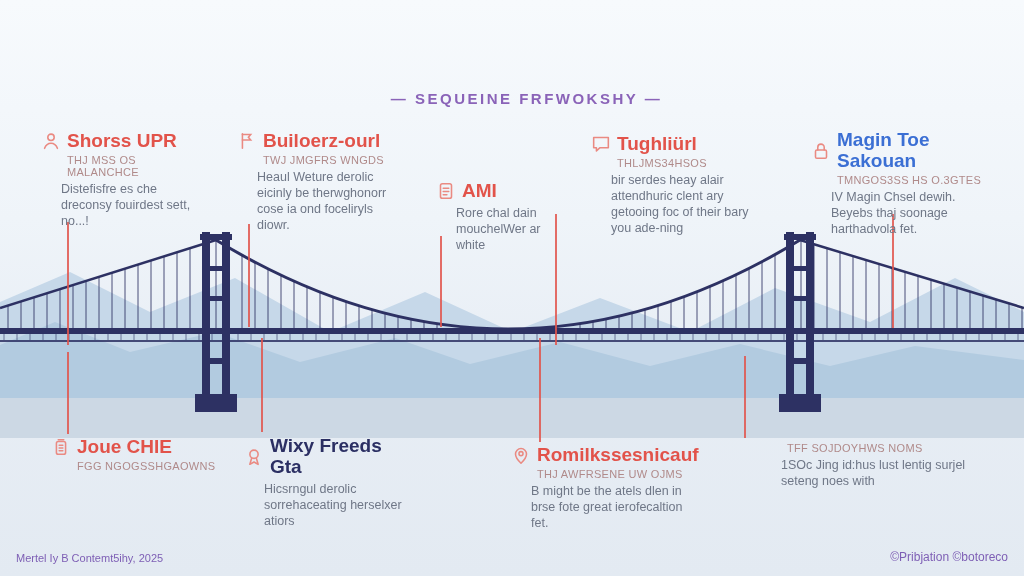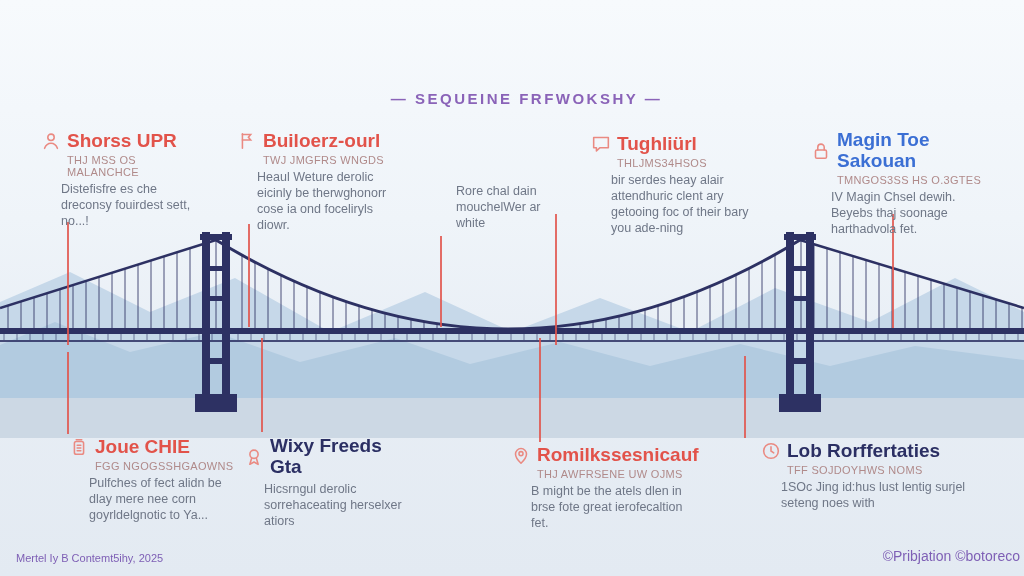--- a/index.html
+++ b/index.html
@@ -20,21 +20,21 @@
   .anno { position:absolute; font-size:12.5px; }
   .head-row { display:flex; gap:5px; align-items:center; }
   .icon { width:22px; height:22px; flex:0 0 22px; }
   .icon svg { display:block; }
   .heading { font-weight:700; font-size:19px; color:#e2534a; line-height:1.1; }
   .heading.blue { color:#3b6fd4; }
   .heading.navy { color:#2b2f63; }
   .caption { margin-left:27px; margin-top:2px; font-size:11px; letter-spacing:.3px; color:#b08a8a; }
   .bodytext { margin-left:21px; margin-top:3px; color:#6f7787; line-height:1.28; }
   .footer-left  { position:absolute; left:16px;  bottom:12px; color:#7e5fb5; font-size:11px; }
-  .footer-right { position:absolute; right:4px; bottom:12px; color:#7e5fb5; font-size:14px; }
+  .footer-right { position:absolute; right:16px; bottom:12px; color:#7e5fb5; font-size:12px; }
 </style>
 </head>
 <body>
 
 <div class="canvas">
 
   <svg id="scene" viewBox="0 0 1024 576" aria-hidden="true">
 
     <polygon fill="#c6d8e9" points="0,398 0,302 70,272 150,312 235,278 330,332 425,292 512,332 600,298 690,332 775,288 870,322 955,278 1024,312 1024,398"></polygon>
     <polygon fill="#b2cbe0" points="0,398 0,345 55,322 130,352 215,332 300,362 395,338 470,364 560,342 650,366 740,344 830,366 915,346 1024,360 1024,398"></polygon>
@@ -255,20 +255,29 @@
             <path d="M7 5h9l-2.5 3L16 11H7"></path>
           </svg>
       </span>
       <span class="heading">Builoerz-ourl</span>
     </div>
     <div class="caption">TWJ JMGFRS WNGDS</div>
     <div class="bodytext">Heaul Weture derolic eicinly be therwghonorr cose ia ond foceliryls diowr.</div>
   </div>
 
   <div class="anno" style="left:435px; top:180px; width:122px;">
+    <div class="head-row">
+      <span class="icon">
+        <svg viewBox="0 0 24 24" width="22" height="22" fill="none" stroke="#ea8a82" stroke-width="1.7" stroke-linecap="round">
+            <rect x="6" y="4" width="12" height="16" rx="2"></rect>
+            <path d="M9 9h6M9 12.5h6M9 16h4"></path>
+          </svg>
+      </span>
+      <span class="heading">AMI</span>
+    </div>
     <div class="bodytext">Rore chal dain mouchelWer ar white</div>
   </div>
 
   <div class="anno" style="left:590px; top:133px; width:168px;">
     <div class="head-row">
       <span class="icon">
         <svg viewBox="0 0 24 24" width="22" height="22" fill="none" stroke="#ea8a82" stroke-width="1.7" stroke-linecap="round" stroke-linejoin="round">
             <path d="M4 5h16v11h-9l-4 3.5V16H4z"></path>
           </svg>
       </span>
@@ -285,32 +294,31 @@
             <rect x="6" y="11" width="12" height="9" rx="1.5"></rect>
             <path d="M8.5 11V8a3.5 3.5 0 0 1 7 0v3"></path>
           </svg>
       </span>
       <span class="heading blue">Magin Toe Sakouan</span>
     </div>
     <div class="caption">TMNGOS3SS HS O.3GTES</div>
     <div class="bodytext">IV Magin Chsel dewih. Beyebs thaj soonage harthadvola fet.</div>
   </div>
 
-  <div class="anno" style="left:68px; top:436px; width:178px;">
+  <div class="anno" style="left:50px; top:436px; width:178px;">
     <div class="head-row">
       <span class="icon">
         <svg viewBox="0 0 24 24" width="22" height="22" fill="none" stroke="#ea8a82" stroke-width="1.7" stroke-linecap="round">
             <rect x="7" y="6" width="10" height="14" rx="2"></rect>
             <path d="M9 4h6M10 10h4M10 13h4M10 16h4"></path>
           </svg>
       </span>
       <span class="heading">Joue CHIE</span>
     </div>
     <div class="caption">FGG NGOGSSHGAOWNS</div>
-    <div class="bodytext">Pulfches of fect alidn be dlay mere nee corn goyrldelgnotic to Ya...</div>
   </div>
 
   <div class="anno" style="left:243px; top:436px; width:160px;">
     <div class="head-row">
       <span class="icon">
         <svg viewBox="0 0 24 24" width="22" height="22" fill="none" stroke="#ea8a82" stroke-width="1.7" stroke-linecap="round" stroke-linejoin="round">
             <circle cx="12" cy="9" r="4.5"></circle>
             <path d="M9.5 13l-2 7 4.5-2.5L16.5 20l-2-7"></path>
           </svg>
       </span>
@@ -327,29 +335,20 @@
             <circle cx="12" cy="10.5" r="2.2"></circle>
           </svg>
       </span>
       <span class="heading">Romilkssesnicauf</span>
     </div>
     <div class="caption">THJ AWFRSENE UW OJMS</div>
     <div class="bodytext">B might be the atels dlen in brse fote great ierofecaltion fet.</div>
   </div>
 
   <div class="anno" style="left:760px; top:440px; width:220px;">
-    <div class="head-row">
-      <span class="icon">
-        <svg viewBox="0 0 24 24" width="22" height="22" fill="none" stroke="#ea8a82" stroke-width="1.7" stroke-linecap="round">
-            <circle cx="12" cy="12" r="8"></circle>
-            <path d="M12 7.5V12l3 2"></path>
-          </svg>
-      </span>
-      <span class="heading navy">Lob Rorffertaties</span>
-    </div>
     <div class="caption">TFF SOJDOYHWS NOMS</div>
     <div class="bodytext">1SOc Jing id:hus lust lentig surjel seteng noes with</div>
   </div>
 
   <div class="footer-left">Mertel Iy B Contemt5ihy, 2025</div>
   <div class="footer-right">©Pribjation ©botoreco</div>
 
 </div>
 
 </body></html>

